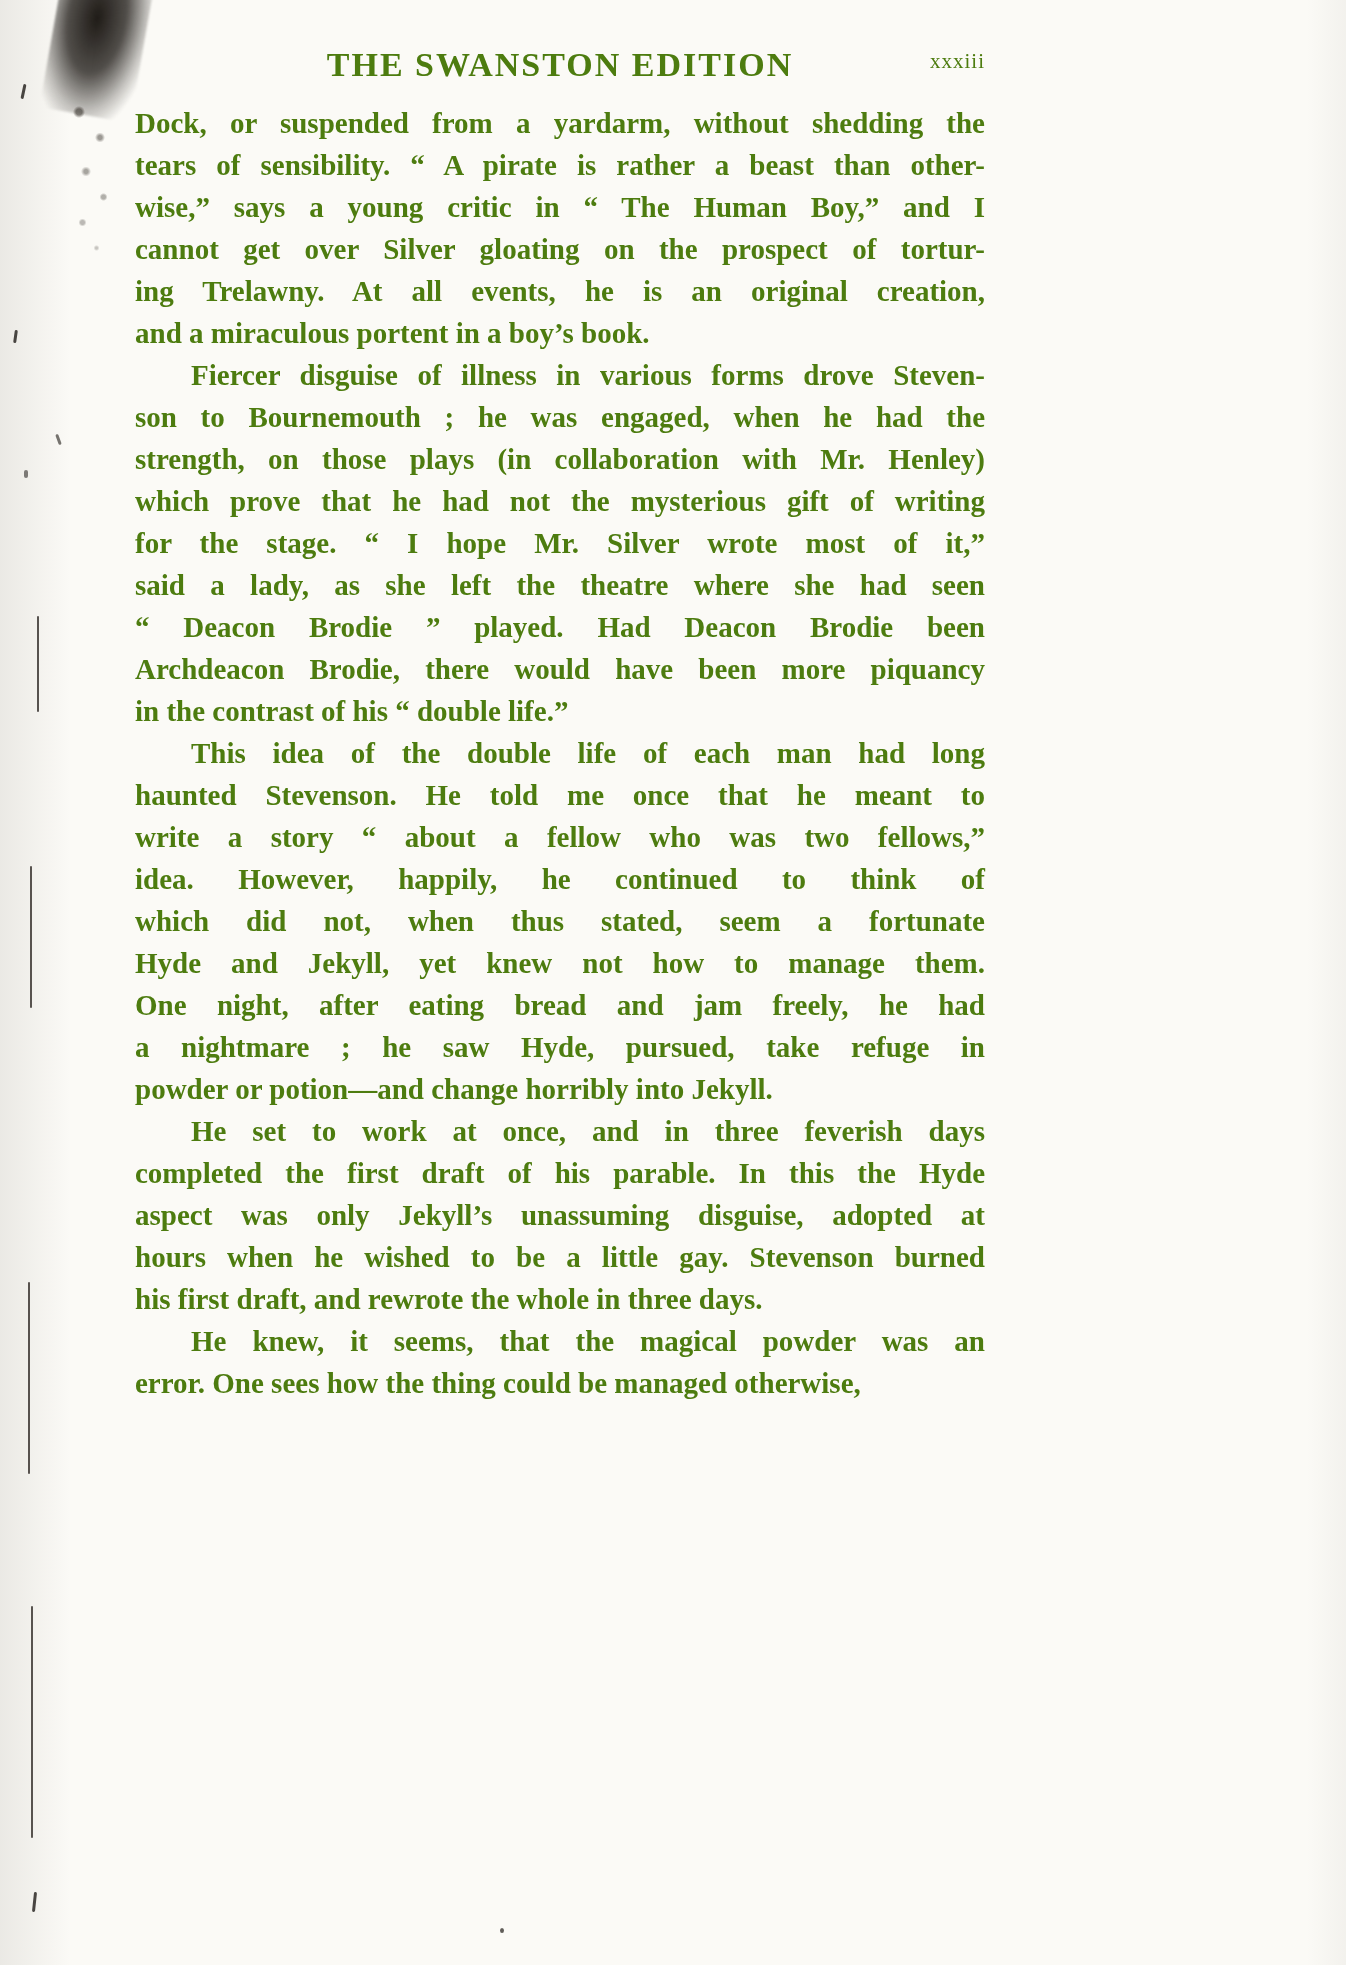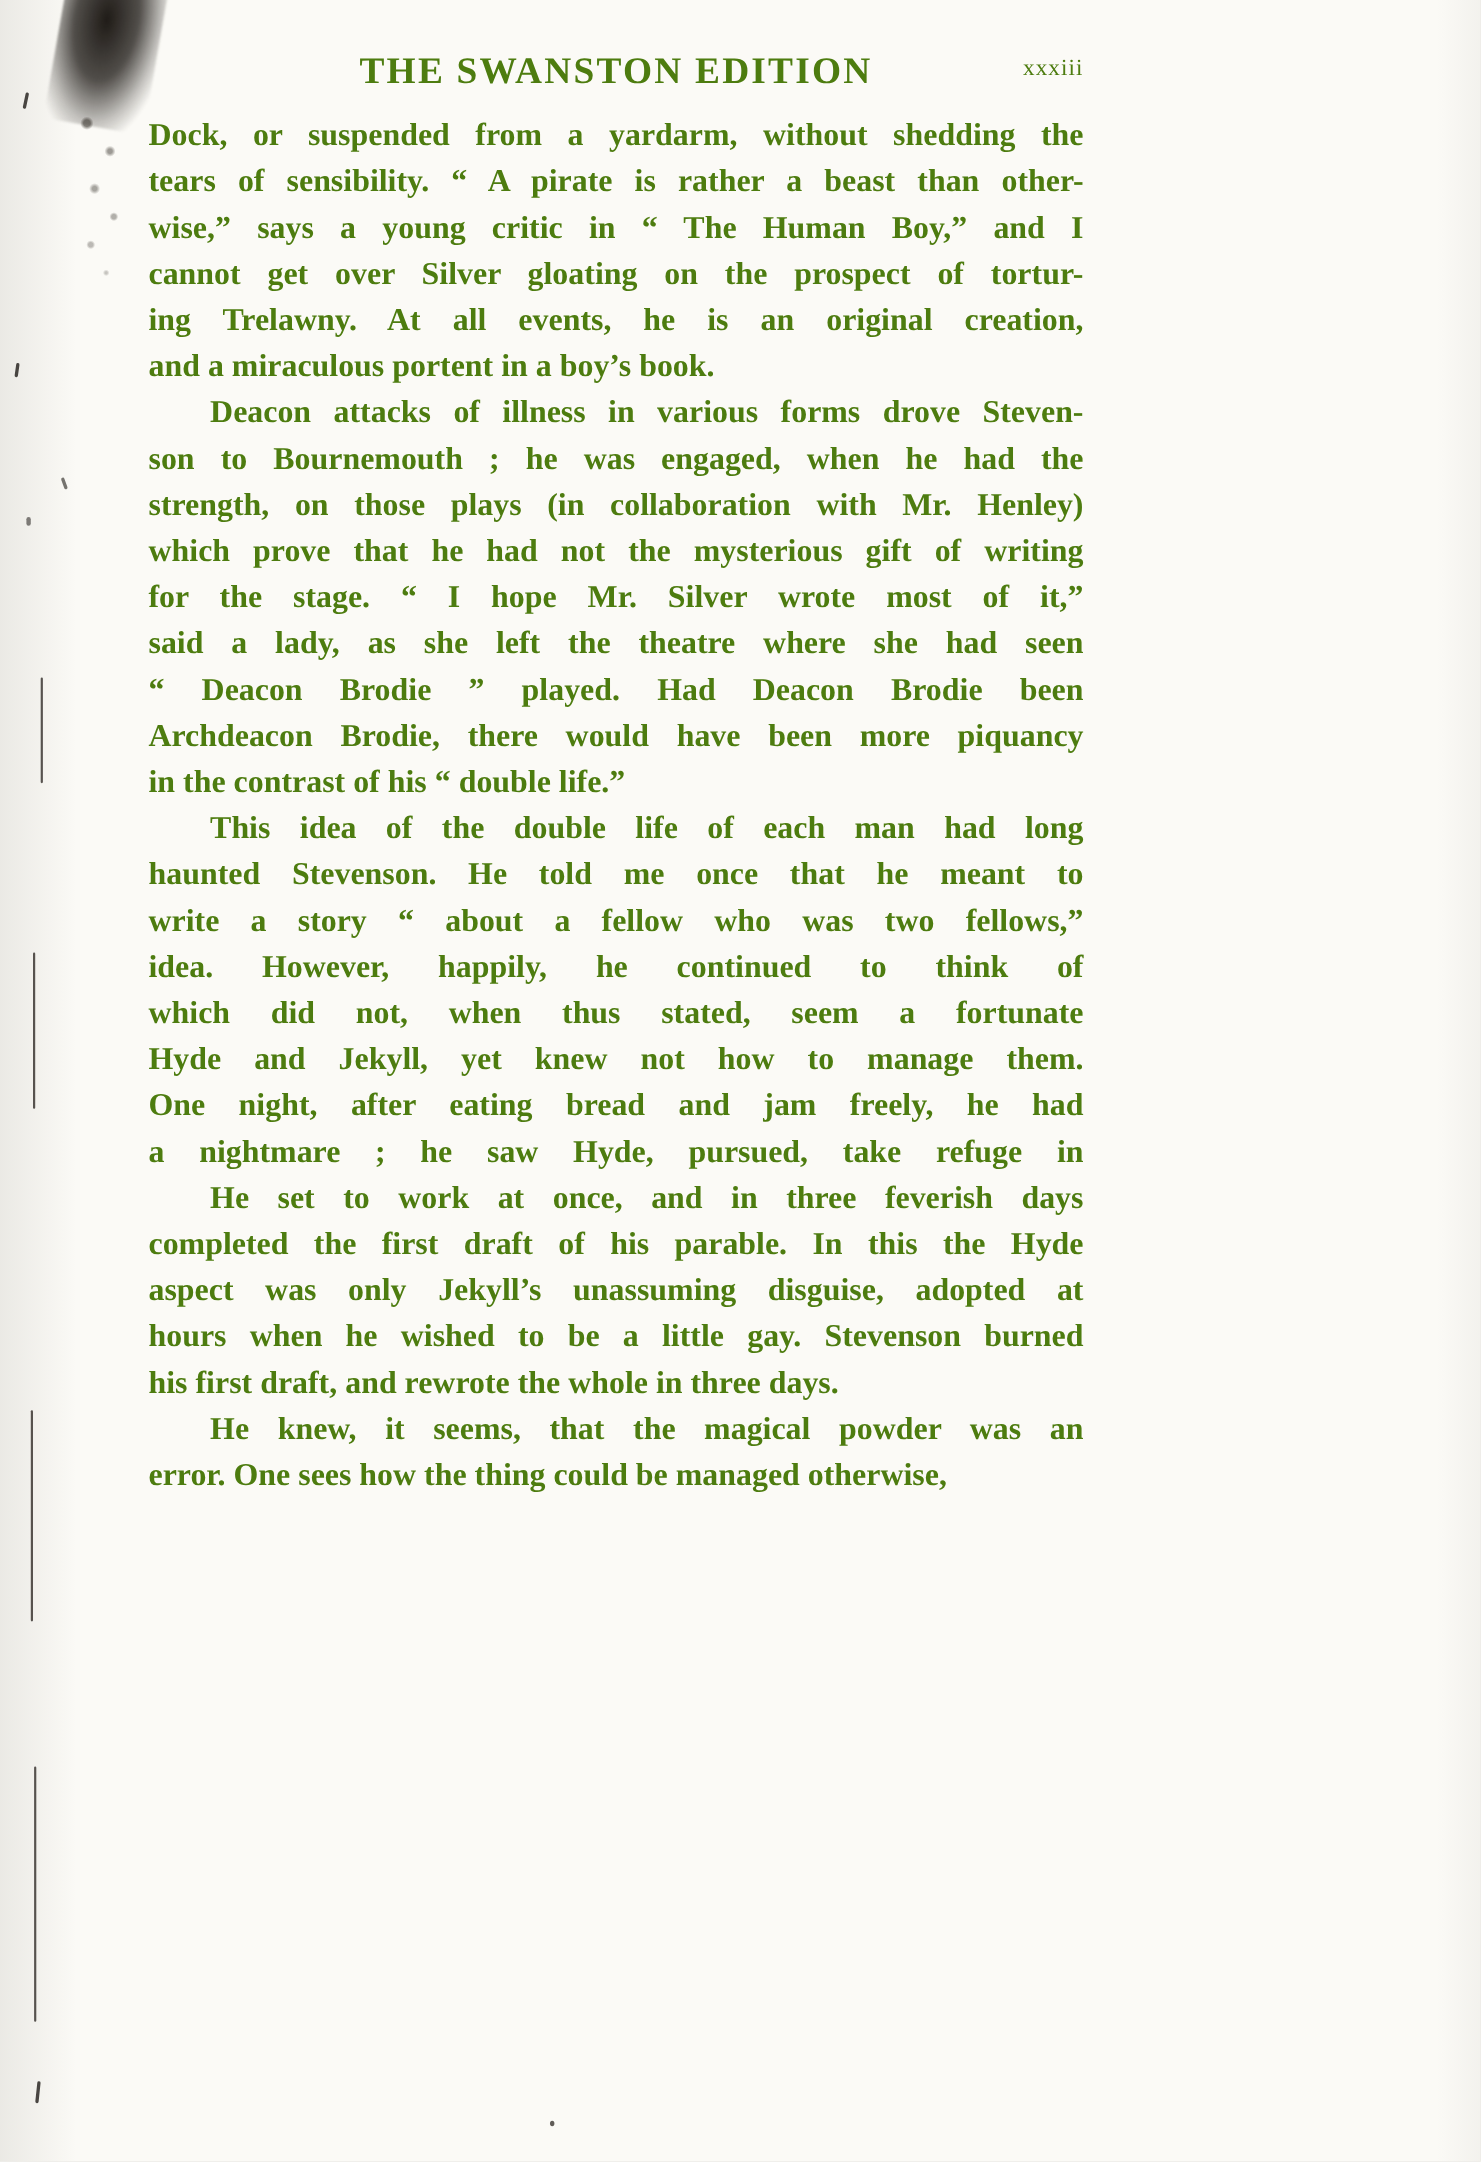--- a/index.html
+++ b/index.html
@@ -121,37 +121,38 @@
     <span class="page-number">xxxiii</span>
   </div>
 
   <div class="text-block">
       <div class="line">Dock, or suspended from a yardarm, without shedding the</div>
       <div class="line">tears of sensibility. “ A pirate is rather a beast than other-</div>
       <div class="line">wise,” says a young critic in “ The Human Boy,” and I</div>
       <div class="line">cannot get over Silver gloating on the prospect of tortur-</div>
       <div class="line">ing Trelawny. At all events, he is an original creation,</div>
       <div class="line last">and a miraculous portent in a boy’s book.</div>
-      <div class="line indent">Deacon attacks of illness in various forms drove Steven-</div>
+      <div class="line indent">Fiercer disguise of illness in various forms drove Steven-</div>
       <div class="line">son to Bournemouth ; he was engaged, when he had the</div>
       <div class="line">strength, on those plays (in collaboration with Mr. Henley)</div>
       <div class="line">which prove that he had not the mysterious gift of writing</div>
       <div class="line">for the stage. “ I hope Mr. Silver wrote most of it,”</div>
       <div class="line">said a lady, as she left the theatre where she had seen</div>
       <div class="line">“ Deacon Brodie ” played. Had Deacon Brodie been</div>
       <div class="line">Archdeacon Brodie, there would have been more piquancy</div>
       <div class="line last">in the contrast of his “ double life.”</div>
       <div class="line indent">This idea of the double life of each man had long</div>
       <div class="line">haunted Stevenson. He told me once that he meant to</div>
       <div class="line">write a story “ about a fellow who was two fellows,”</div>
       <div class="line">idea. However, happily, he continued to think of</div>
       <div class="line">which did not, when thus stated, seem a fortunate</div>
       <div class="line">Hyde and Jekyll, yet knew not how to manage them.</div>
       <div class="line">One night, after eating bread and jam freely, he had</div>
       <div class="line">a nightmare ; he saw Hyde, pursued, take refuge in</div>
+      <div class="line last">powder or potion—and change horribly into Jekyll.</div>
       <div class="line indent">He set to work at once, and in three feverish days</div>
       <div class="line">completed the first draft of his parable. In this the Hyde</div>
       <div class="line">aspect was only Jekyll’s unassuming disguise, adopted at</div>
       <div class="line">hours when he wished to be a little gay. Stevenson burned</div>
       <div class="line last">his first draft, and rewrote the whole in three days.</div>
       <div class="line indent">He knew, it seems, that the magical powder was an</div>
       <div class="line last">error. One sees how the thing could be managed otherwise,</div>
     </div>
 
 </div>

